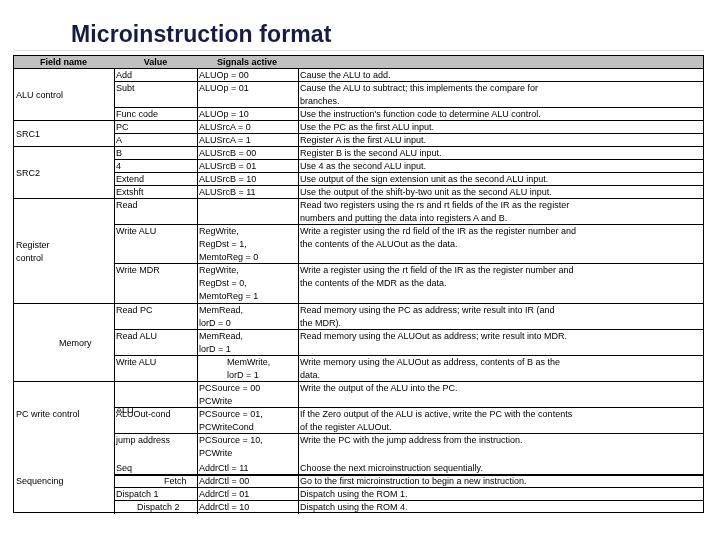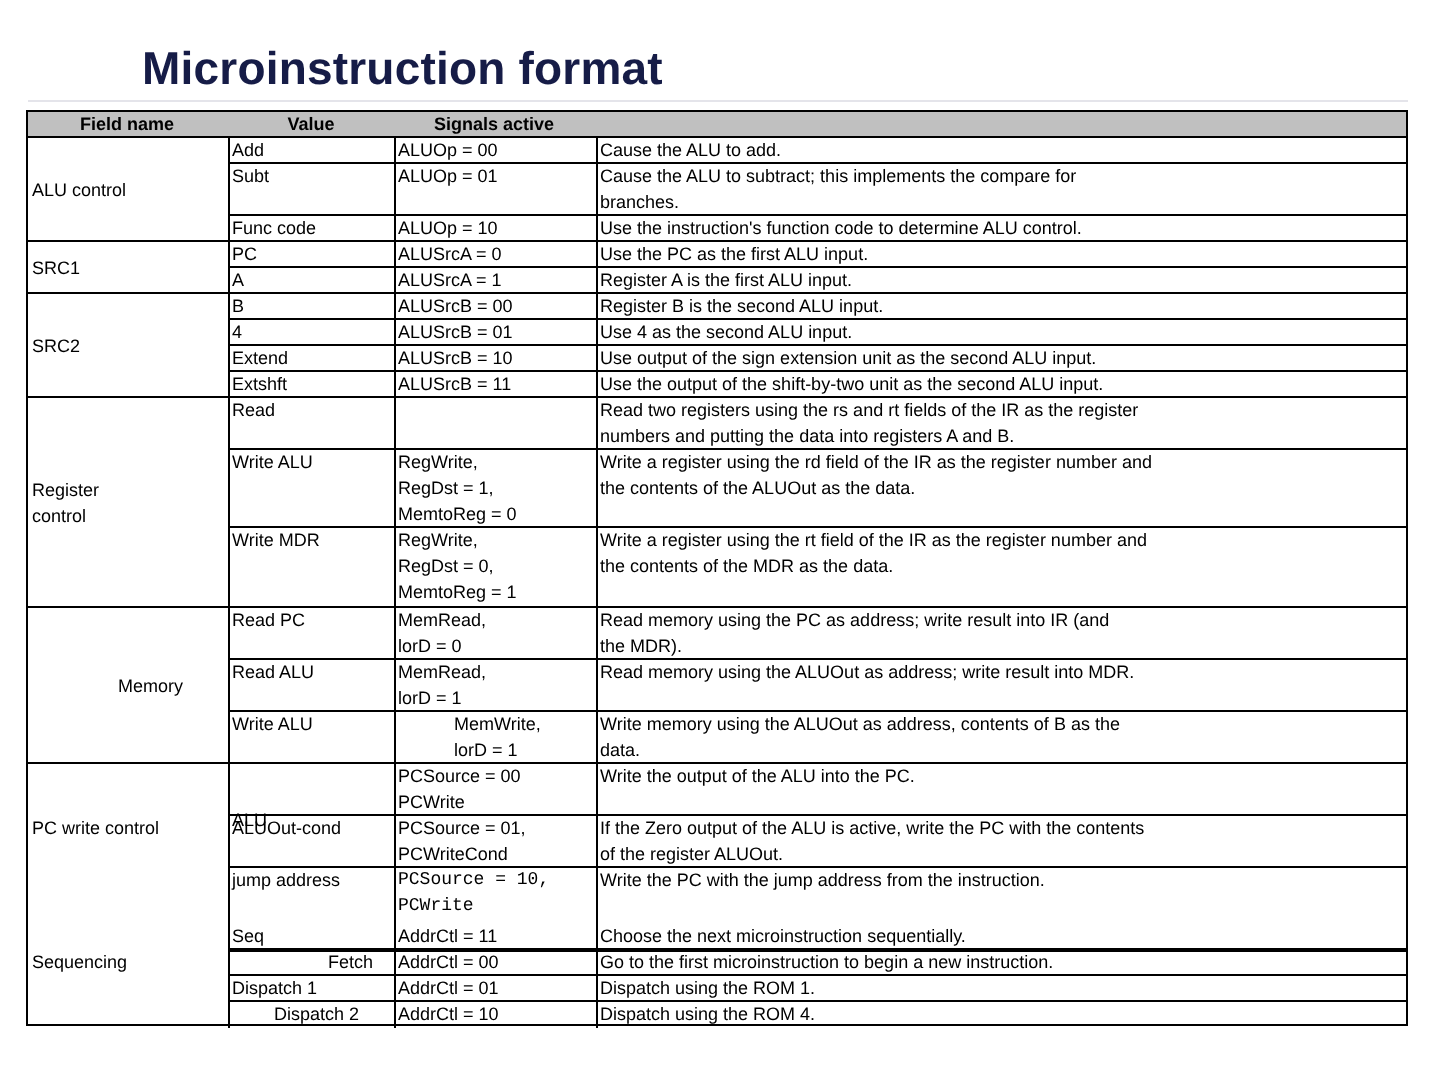--- a/index.html
+++ b/index.html
@@ -131,21 +131,21 @@
       <div class="cell" style="left: 183px; top: 326px; width: 99px;">PCSource = 00
 PCWrite</div>
       <div class="cell" style="left: 284px; top: 326px; width: 400px;">Write the output of the ALU into the PC.</div>
       <div class="hline" style="left: 100px; top: 377px; width: 589px; height: 1px;"></div>
       <div class="cell" style="left: 100px; top: 352px; width: 81px;">ALUOut-cond</div>
       <div class="cell" style="left: 183px; top: 352px; width: 99px;">PCSource = 01,
 PCWriteCond</div>
       <div class="cell" style="left: 284px; top: 352px; width: 400px;">If the Zero output of the ALU is active, write the PC with the contents
 of the register ALUOut.</div>
       <div class="cell" style="left: 100px; top: 378px; width: 81px;">jump address</div>
-      <div class="cell" style="left: 183px; top: 378px; width: 99px; font-family: Liberation Mono, monospace;">PCSource = 10,
+      <div class="cell" style="left: 183px; top: 378px; width: 99px;">PCSource = 10,
 PCWrite</div>
       <div class="cell" style="left: 284px; top: 378px; width: 400px;">Write the PC with the jump address from the instruction.</div>
       <div class="hline" style="left: 100px; top: 418px; width: 589px; height: 2px;"></div>
       <div class="cell" style="left: 100px; top: 406px; width: 81px;">Seq</div>
       <div class="cell" style="left: 183px; top: 406px; width: 99px;">AddrCtl = 11</div>
       <div class="cell" style="left: 284px; top: 406px; width: 400px;">Choose the next microinstruction sequentially.</div>
       <div class="hline" style="left: 100px; top: 431px; width: 589px; height: 1px;"></div>
       <div class="cell" style="left: 100px; top: 419px; width: 81px; margin-left: 48px;">Fetch</div>
       <div class="cell" style="left: 183px; top: 419px; width: 99px;">AddrCtl = 00</div>
       <div class="cell" style="left: 284px; top: 419px; width: 400px;">Go to the first microinstruction to begin a new instruction.</div>

